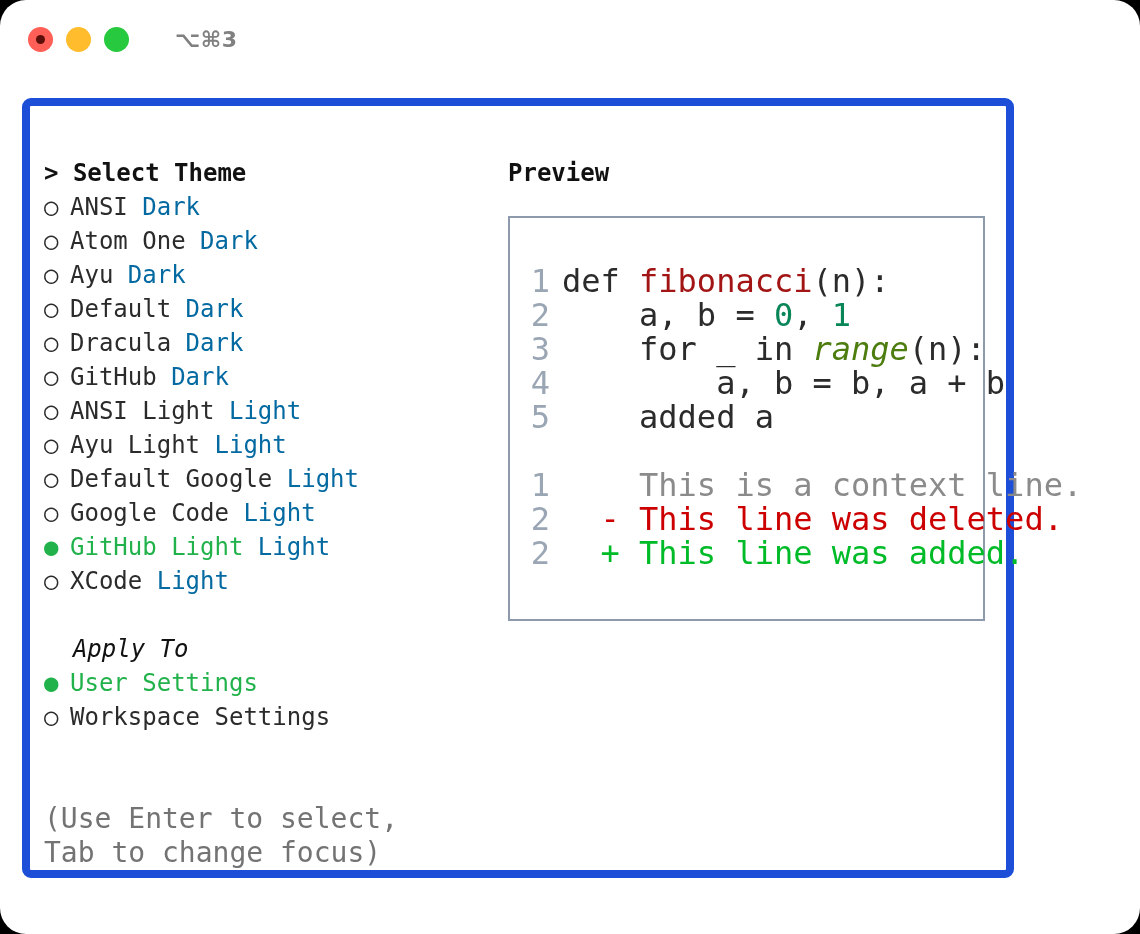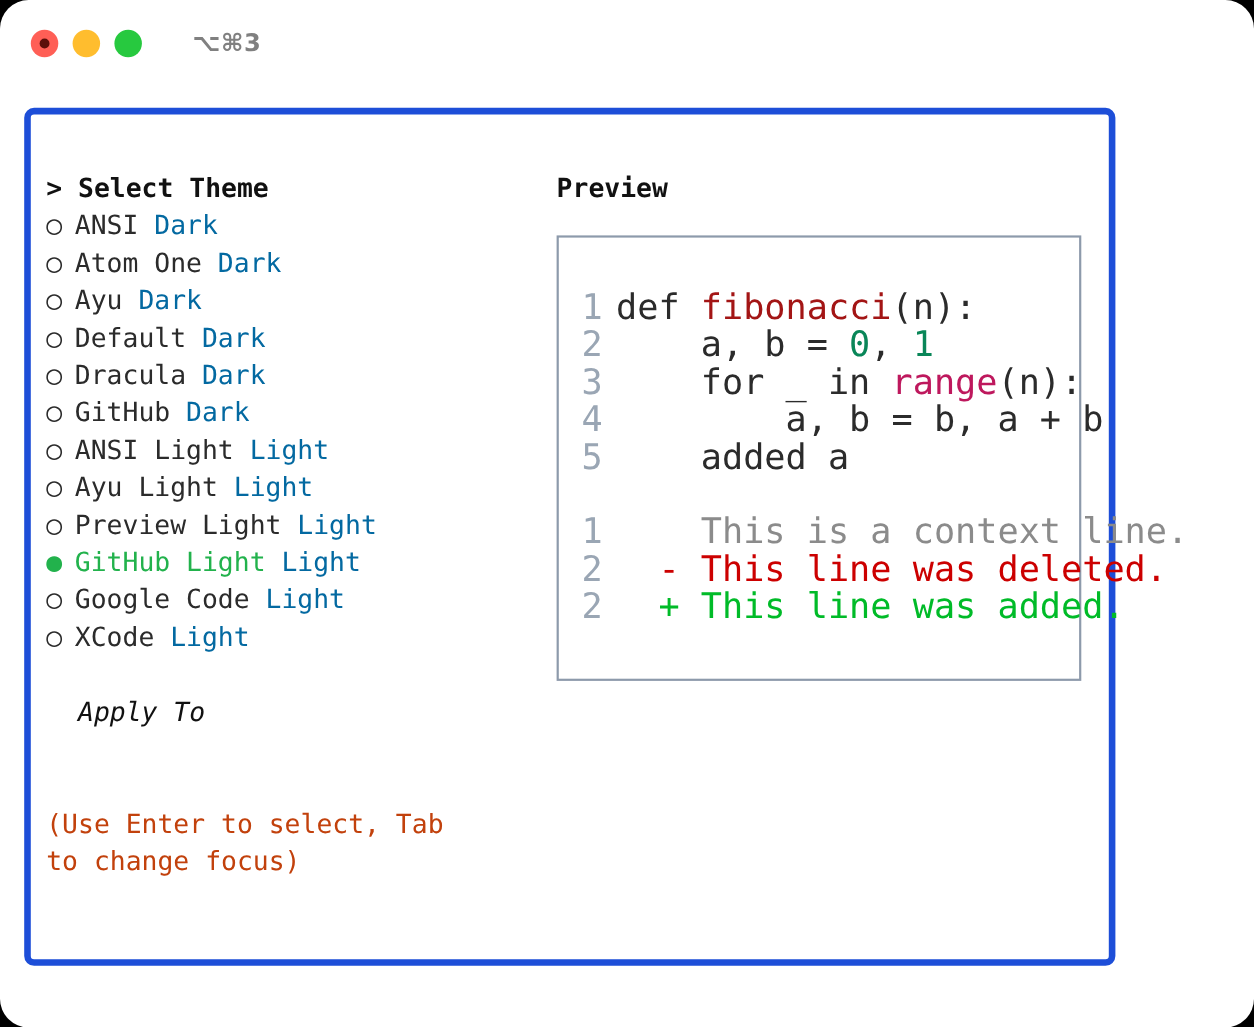--- a/index.html
+++ b/index.html
@@ -69,21 +69,21 @@
     font-family: "DejaVu Sans", "Liberation Sans", sans-serif;
   }
 
   
   .panel {
     position: absolute;
     left: 22px;
     top: 98px;
     width: 992px;
     height: 780px;
-    border: 6px solid #1d4ed8;
+    border: 8px solid #1d4ed8;
     border-radius: 9px;
     box-sizing: border-box;
     background: #ffffff;
   }
 
   .panel-inner {
     position: relative;
     width: 100%;
     height: 100%;
   }
@@ -118,23 +118,23 @@
     display: inline-block;
     width: 26px;
   }
   .opt-row.selected .bullet,
   .opt-row.selected .opt-label { color: #22b24c; }
   .opt-tag { color: #0369a1; }
 
   .spacer-line { height: 34px; }
 
   .hint {
-    font-size: 24px;
-    line-height: 34px;
-    color: #c2410c;
+    font-size: 28px;
+    line-height: 34px;
+    color: #737373;
     width: 400px;
   }
 
   
   .right-col {
     position: absolute;
     left: 478px;
     top: 50px;
     width: 490px;
   }
@@ -158,21 +158,21 @@
   }
   .lnum {
     display: inline-block;
     width: 22px;
     text-align: right;
     color: #9aa6b4;
     margin-right: 12px;
   }
   .tok-fn      { color: #a31515; }
   .tok-num     { color: #098658; }
-  .tok-builtin { color: #be185d; }
+  .tok-builtin { color: #4d7c0f; font-style: italic; }
   .tok-plain   { color: #2b2b2b; }
 
   .diff-ctx { color: #8b8b8b; }
   .diff-del { color: #cc0000; }
   .diff-add { color: #00bb28; }
 
   .code-gap { height: 34px; }
 </style>
 </head>
 <body>
@@ -199,30 +199,34 @@
 
         <div id="theme-list">
             <div class="opt-row"><span class="bullet">○</span><span class="opt-label">ANSI</span><span class="opt-tag"> Dark</span></div>
             <div class="opt-row"><span class="bullet">○</span><span class="opt-label">Atom One</span><span class="opt-tag"> Dark</span></div>
             <div class="opt-row"><span class="bullet">○</span><span class="opt-label">Ayu</span><span class="opt-tag"> Dark</span></div>
             <div class="opt-row"><span class="bullet">○</span><span class="opt-label">Default</span><span class="opt-tag"> Dark</span></div>
             <div class="opt-row"><span class="bullet">○</span><span class="opt-label">Dracula</span><span class="opt-tag"> Dark</span></div>
             <div class="opt-row"><span class="bullet">○</span><span class="opt-label">GitHub</span><span class="opt-tag"> Dark</span></div>
             <div class="opt-row"><span class="bullet">○</span><span class="opt-label">ANSI Light</span><span class="opt-tag"> Light</span></div>
             <div class="opt-row"><span class="bullet">○</span><span class="opt-label">Ayu Light</span><span class="opt-tag"> Light</span></div>
-            <div class="opt-row"><span class="bullet">○</span><span class="opt-label">Preview Light</span><span class="opt-tag"> Light</span></div>
+            <div class="opt-row"><span class="bullet">○</span><span class="opt-label">Default Google</span><span class="opt-tag"> Light</span></div>
+            <div class="opt-row"><span class="bullet">○</span><span class="opt-label">Google Code</span><span class="opt-tag"> Light</span></div>
             <div class="opt-row selected"><span class="bullet">●</span><span class="opt-label">GitHub Light</span><span class="opt-tag"> Light</span></div>
-            <div class="opt-row"><span class="bullet">○</span><span class="opt-label">Google Code</span><span class="opt-tag"> Light</span></div>
             <div class="opt-row"><span class="bullet">○</span><span class="opt-label">XCode</span><span class="opt-tag"> Light</span></div>
           </div>
 
         <div class="spacer-line"></div>
 
         <div class="section-header plain">  Apply To</div>
 
+        <div id="apply-to-list">
+            <div class="opt-row selected"><span class="bullet">●</span><span class="opt-label">User Settings</span></div>
+            <div class="opt-row"><span class="bullet">○</span><span class="opt-label">Workspace Settings</span></div>
+          </div>
 
         <div class="spacer-line"></div>
         <div class="spacer-line"></div>
 
         <div class="hint">(Use Enter to select, Tab to change focus)</div>
       </div>
 
       <div class="right-col">
 
         <div class="section-header">Preview</div>

